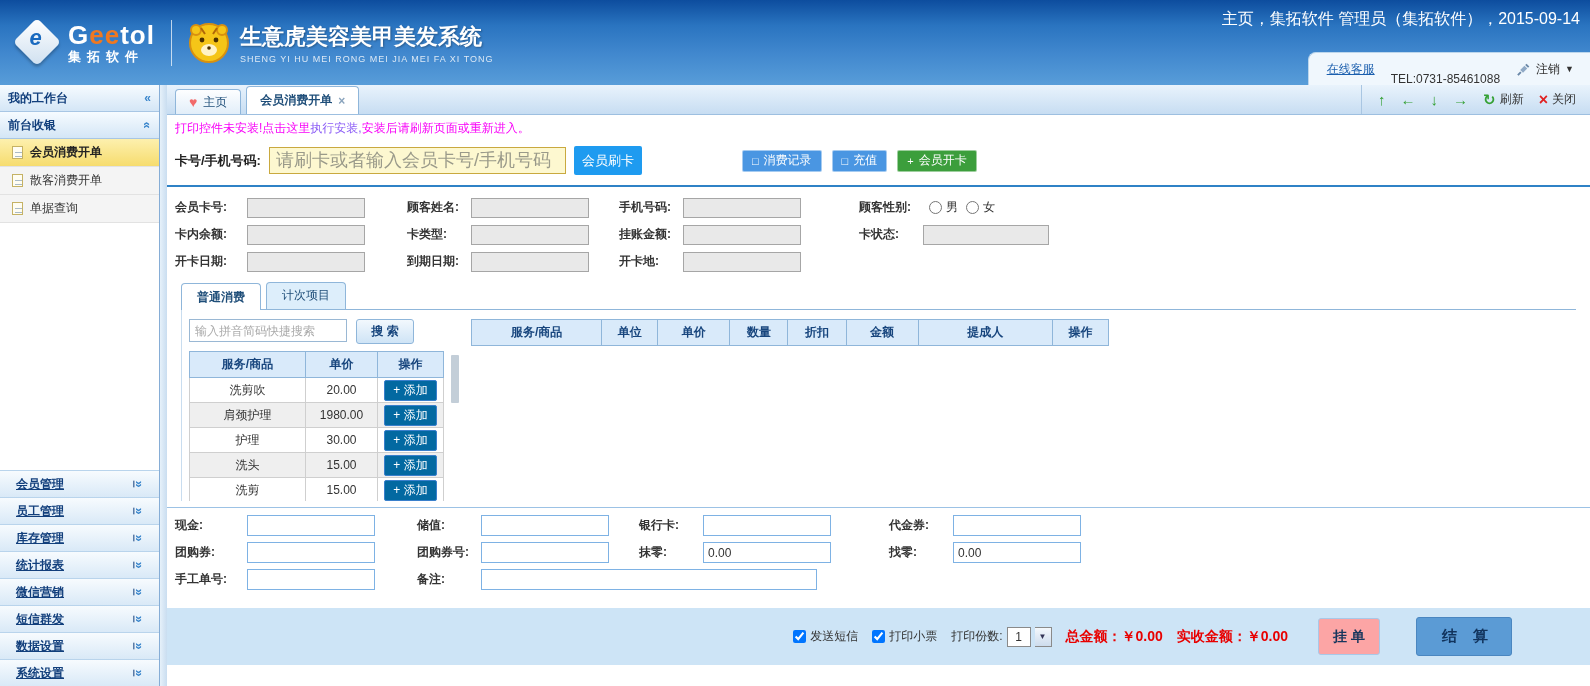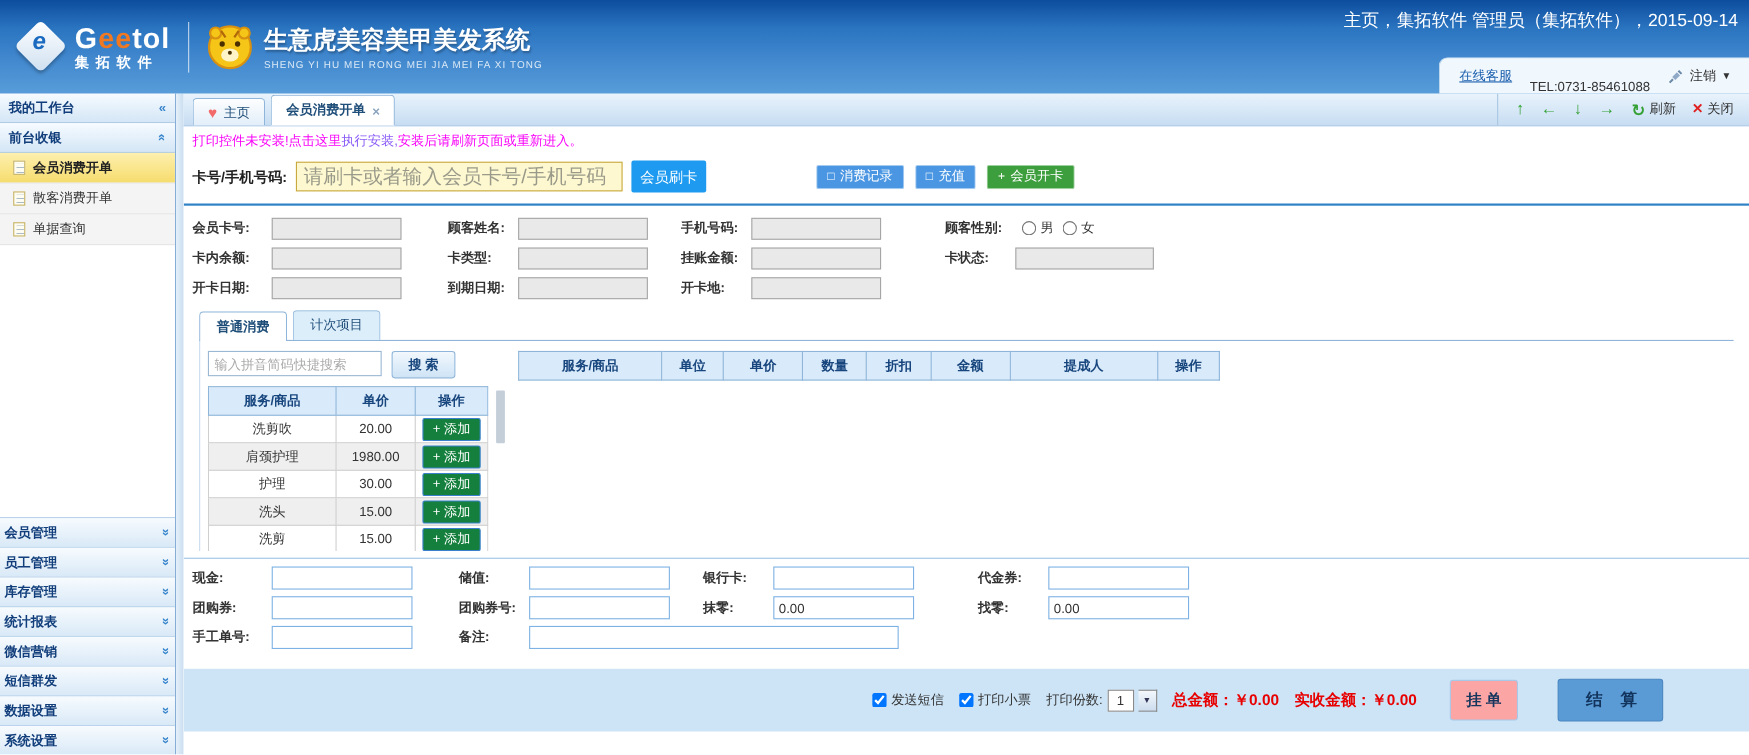--- a/index.html
+++ b/index.html
@@ -31,21 +31,21 @@
   .sidebar { width:160px; background:#fdfdfd; border-right:1px solid #86add6; display:flex; flex-direction:column; }
   .sb-gap { width:7px; background:linear-gradient(90deg,#e6f1fa,#c9ddf0); }
   .sb-header { height:27px; flex:0 0 27px; background:linear-gradient(180deg,#f6fbff,#d4e6f6); border-bottom:1px solid #a8c6e4; display:flex; align-items:center; justify-content:space-between; padding:0 8px; color:#123f7c; font-weight:bold; }
   .chev { color:#3a86cc; font-weight:bold; display:inline-block; }
   .chev-up { transform:rotate(90deg); }
   .chev-down { transform:rotate(90deg); }
   .nav-item { height:28px; flex:0 0 28px; display:flex; align-items:center; gap:7px; padding-left:12px; background:#f4f4f4; border-bottom:1px solid #e2e2e2; color:#333; cursor:pointer; }
   .nav-item.active { background:linear-gradient(180deg,#fdf0ae,#f6dc6e); font-weight:bold; color:#222; }
   .doc-icon { width:11px; height:13px; background:#fffdf2; border:1px solid #c5b264; background-image:repeating-linear-gradient(180deg,transparent 0 3px,#a9bac8 3px 4px); background-size:7px 10px; background-repeat:no-repeat; background-position:2px 2px; }
   .sb-fill { flex:1; background:#fff; }
-  .sb-group { height:27px; flex:0 0 27px; background:linear-gradient(180deg,#f7fbfe,#d9e9f7); border-top:1px solid #b9d4ec; display:flex; align-items:center; justify-content:space-between; padding:0 4px; color:#123f7c; font-weight:bold; cursor:pointer; }
+  .sb-group { height:27px; flex:0 0 27px; background:linear-gradient(180deg,#f7fbfe,#d9e9f7); border-top:1px solid #b9d4ec; display:flex; align-items:center; justify-content:space-between; padding:0 16px; color:#123f7c; font-weight:bold; cursor:pointer;text-decoration:underline; }
 
   .content { flex:1; display:flex; flex-direction:column; background:#eaf3fb; }
 
   
   .tabstrip { height:30px; flex:0 0 30px; background:linear-gradient(180deg,#e9f3fc,#c7ddf2); border-bottom:1px solid #9dbfe0; display:flex; align-items:flex-end; padding-left:8px; }
   .tab { height:25px; padding:0 13px; border:1px solid #8fb6da; border-bottom:none; border-radius:4px 4px 0 0; background:linear-gradient(180deg,#fdfeff,#e2eef9); margin-right:5px; display:flex; align-items:center; gap:6px; color:#1f4e79; cursor:pointer; }
   .tab.active { background:#fff; font-weight:bold; height:28px; }
   .heart { color:#f26a6a; font-size:14px; }
   .tab-close { color:#8aa4bd; font-weight:bold; font-size:12px; }
   .nav-icons { margin-left:auto; height:100%; display:flex; align-items:center; gap:15px; padding:0 14px 0 16px; border-left:1px solid #a9c6e2; }
@@ -90,21 +90,21 @@
   .search-row { display:flex; gap:9px; margin-bottom:7px; }
   .search-input { width:158px; height:23px; border:1px solid #9ab8d4; padding:0 5px; font-size:12px; color:#555; font-family:inherit; }
   .search-input::placeholder { color:#aaa; }
   .btn-search { width:58px; height:25px; background:linear-gradient(180deg,#f2f8fd,#cfe4f6); border:1px solid #8fb6da; border-radius:3px; color:#17457d; font-weight:bold; cursor:pointer; font-family:inherit; font-size:12px; }
   .item-clip { height:150px; overflow:hidden; }
   table.grid { border-collapse:collapse; table-layout:fixed; }
   table.grid th { background:#d9eafa; border:1px solid #8fb6da; height:26px; color:#17457d; font-size:12px; }
   .item-table { width:254px; }
   .item-table td { border:1px solid #cfcfcf; height:25px; text-align:center; background:#fff; font-size:12px; }
   .item-table tr.alt td { background:#efefef; }
-  .btn-add { background:#15803d; border:1px solid #3a80cc; color:#fff; font-size:12px; padding:1px 8px; border-radius:2px; cursor:pointer; font-family:inherit; }
+  .btn-add { background:#0369a1; border:1px solid #3a80cc; color:#fff; font-size:12px; padding:1px 8px; border-radius:2px; cursor:pointer; font-family:inherit; }
   .vscroll { width:8px; height:48px; background:#c3ced8; margin:36px 0 0 7px; border-radius:1px; }
   .cart-col { margin-left:12px; }
   .cart-table { width:638px; }
 
   
   .pay-sep { height:1px; background:#9cc2e5; margin:6px 0 5px; }
   .prow { display:flex; align-items:center; height:25px; margin:2px 0 2px 8px; }
   .pfield { width:128px; height:21px; border:1px solid #7eb2e4; background:#fff; font-size:12px; padding:0 4px; font-family:inherit; color:#333; display:flex; align-items:center; }
   .pfield.remark { width:336px; }
 

